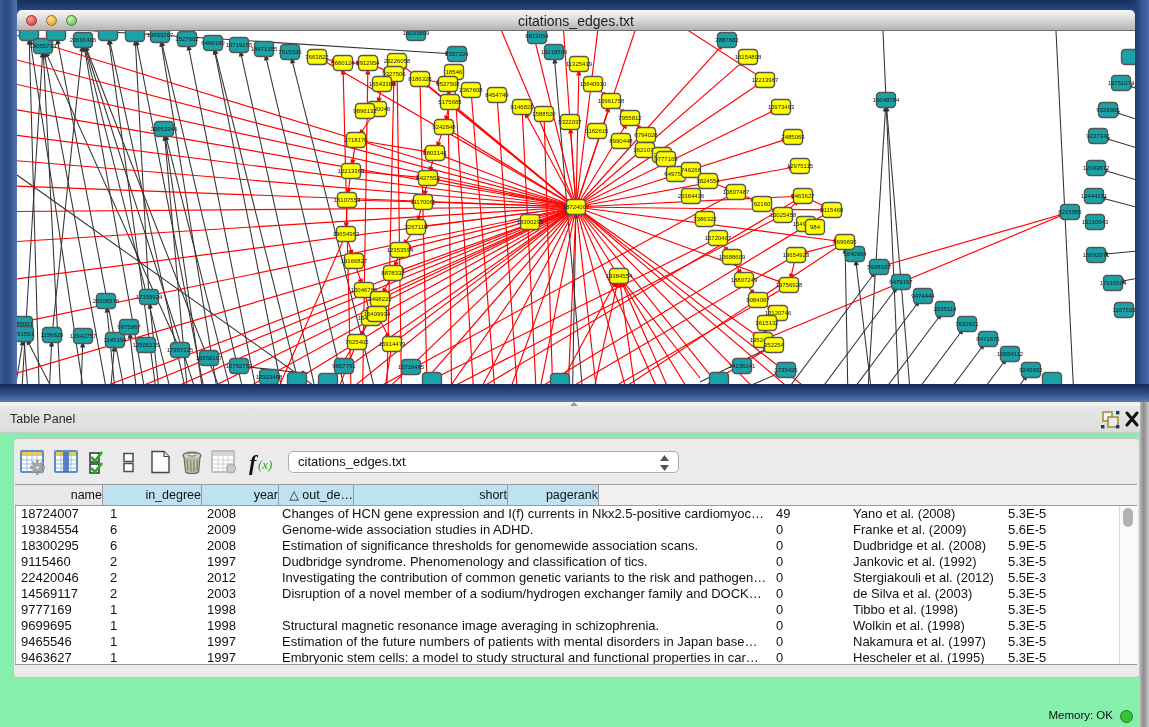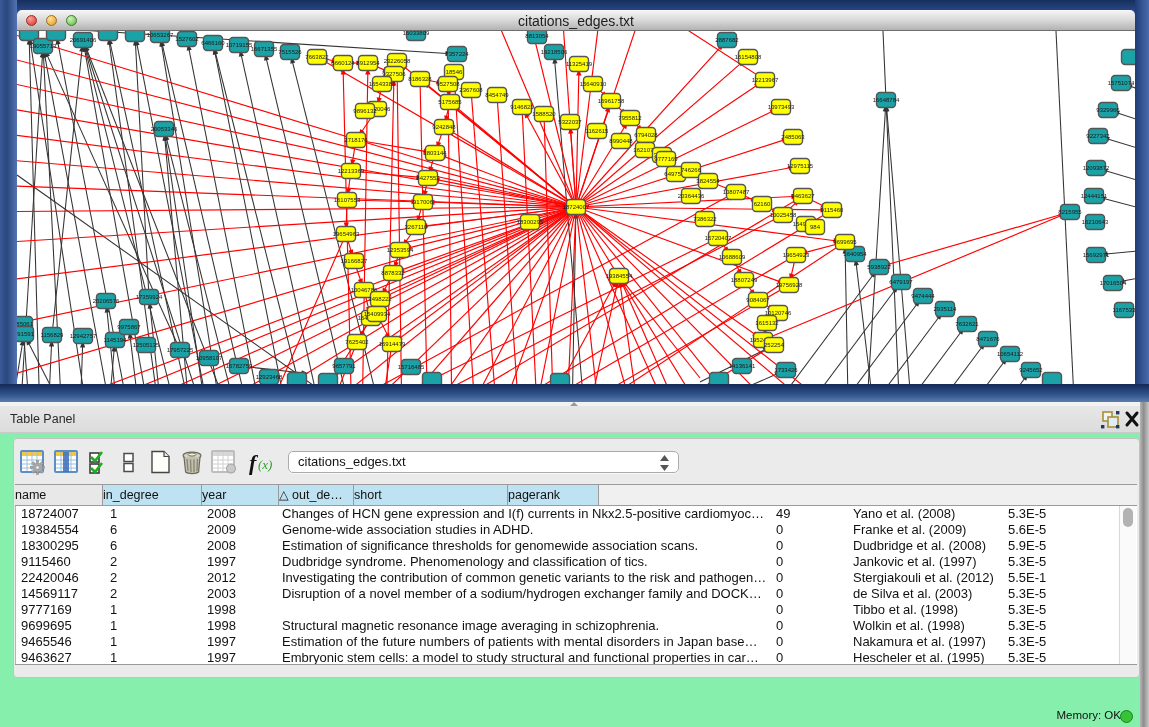--- a/index.html
+++ b/index.html
@@ -27,42 +27,42 @@
 .ptitle{position:absolute;left:0;top:4px;width:1149px;height:27px;
   background:linear-gradient(180deg,#e7e7e7,#dcdcdc);border-bottom:1px solid #cacaca;
   font-size:12.5px;color:#2a2a2a;line-height:27px;padding-left:10px}
 .container{position:absolute;left:13px;top:36px;width:1127px;height:240px;
   background:#ebebeb;border:1px solid #c2c2c2;border-radius:4px}
 .dropdown{position:absolute;left:274px;top:12px;width:391px;height:22px;background:#fff;
   border:1px solid #ababab;border-radius:5px;font-size:13px;color:#111;
   line-height:20px;padding-left:9px;box-shadow:0 1px 1px rgba(255,255,255,.7)}
 .thead{position:absolute;left:1px;top:45px;width:1122px;height:22px;display:flex;
   border-top:1px solid #9b9b9b;border-bottom:1px solid #9b9b9b;font-size:12.5px;color:#111}
-.thead div{background:#bfe2f2;border-right:1px solid #9b9b9b;text-align:left;
+.thead div{background:#bfe2f2;border-right:1px solid #9b9b9b;text-align:right;
   line-height:20px;overflow:hidden;white-space:nowrap}
 .thead div.gray{background:#e8e8e8}
 .thead div.fill{background:#f0f0f0;border-right:none}
 .tbody{position:absolute;left:1px;top:67px;width:1122px;height:158px;background:#fff;
   font-size:13px;color:#111;overflow:hidden;border-left:1px solid #b5b5b5}
 .row{height:16px;line-height:16px;white-space:nowrap;position:relative}
 .c0{position:absolute;left:5px}.c1{position:absolute;left:94px}
 .c2{position:absolute;left:191px}.c3{position:absolute;left:266px;width:492px;overflow:hidden}
 .c4{position:absolute;left:760px}.c5{position:absolute;left:837px}
 .c6{position:absolute;left:992px}
 .tbl-bottom{position:absolute;left:1px;top:225px;width:1122px;height:1px;background:#999}
 .scroll{position:absolute;left:1105px;top:67px;width:17px;height:158px;background:#fafafa;
   border-left:1px solid #d8d8d8}
 .thumb{position:absolute;left:3px;top:2px;width:10px;height:19px;background:#b2b2b2;border-radius:5px}
 .tabs{position:absolute;left:427px;top:271px;width:294px;height:22px;display:flex;
   border:1px solid #9f9f9f;border-radius:5px;overflow:hidden;background:#fff;
   font-size:13px;color:#1a1a1a;text-align:center;line-height:21px}
 .tabs .sel{background:linear-gradient(180deg,#9a9a9a,#787878);color:#f2f2f2}
 .tabs div{border-right:1px solid #b5b5b5}
 .tabs div:last-child{border-right:none}
-.status{position:absolute;right:28px;top:307px;font-size:11.5px;color:#111}
+.status{position:absolute;right:36px;top:307px;font-size:11.5px;color:#111}
 .gdot{position:absolute;left:1120px;top:308px;width:13px;height:13px;border-radius:50%;
   background:#35c435;border:1.5px solid #1e7e1e}
 .rightedge{position:absolute;left:1140px;top:0;width:9px;height:325px;
   background:linear-gradient(90deg,#b5b5b5,#8d8d8d 40%,#c9c9c9)}
 .caret{position:absolute;left:570px;top:0;width:0;height:0;border-left:4px solid transparent;border-right:4px solid transparent;border-bottom:4px solid #9a9a9a}
 </style></head><body>
 <div class="desktop">
     <div class="desk-left"></div>
     <div class="desk-right"></div>
     <div class="desk-bottom"></div>
@@ -833,31 +833,31 @@
           <span class="c4">0</span>
           <span class="c5">Dudbridge et al. (2008)</span>
           <span class="c6">5.9E-5</span>
         </div>
 <div class="row">
           <span class="c0">9115460</span>
           <span class="c1">2</span>
           <span class="c2">1997</span>
           <span class="c3">Dudbridge syndrome. Phenomenology and classification of tics.</span>
           <span class="c4">0</span>
-          <span class="c5">Jankovic et al. (1997)</span>
+          <span class="c5">Jankovic et al. (1992)</span>
           <span class="c6">5.3E-5</span>
         </div>
 <div class="row">
           <span class="c0">22420046</span>
           <span class="c1">2</span>
           <span class="c2">2012</span>
           <span class="c3">Investigating the contribution of common genetic variants to the risk and pathogen…</span>
           <span class="c4">0</span>
           <span class="c5">Stergiakouli et al. (2012)</span>
-          <span class="c6">5.5E-1</span>
+          <span class="c6">5.5E-3</span>
         </div>
 <div class="row">
           <span class="c0">14569117</span>
           <span class="c1">2</span>
           <span class="c2">2003</span>
           <span class="c3">Disruption of a novel member of a sodium/hydrogen exchanger family and DOCK…</span>
           <span class="c4">0</span>
           <span class="c5">de Silva et al. (2003)</span>
           <span class="c6">5.3E-5</span>
         </div>

